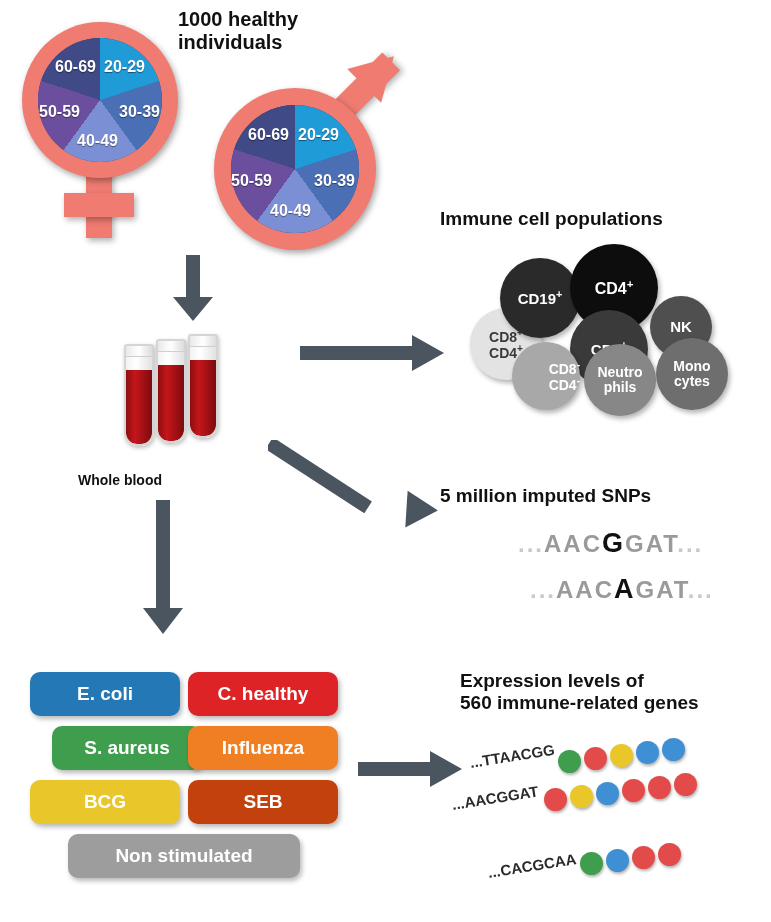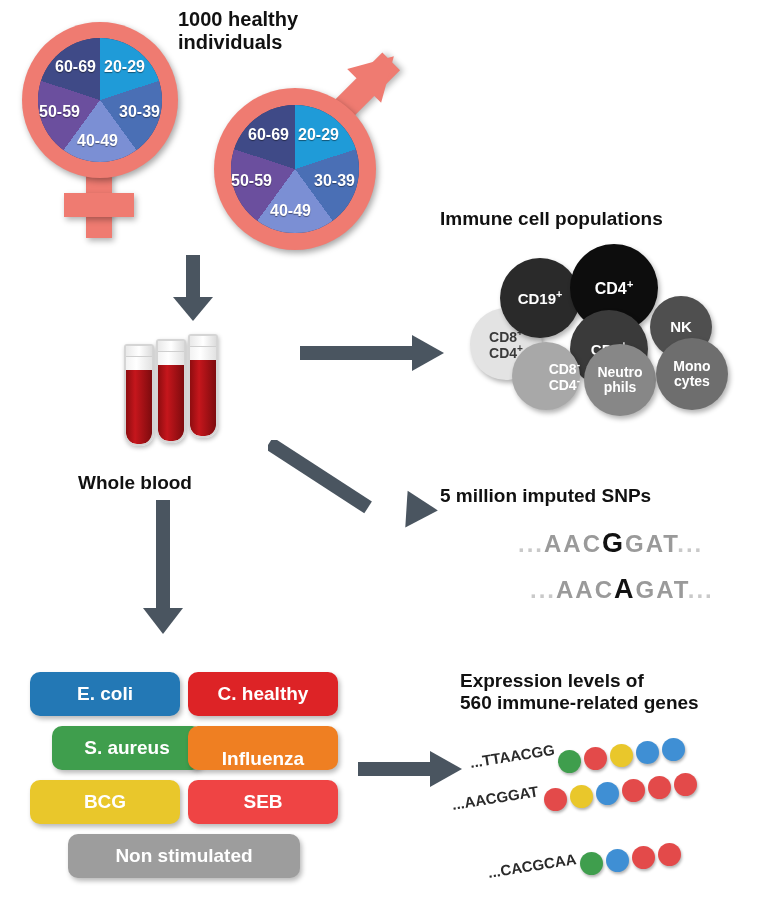--- a/index.html
+++ b/index.html
@@ -203,21 +203,21 @@
   <div class="tube" style="left:38px;top:5px;height:100px;">
     <div class="cap"></div>
     <div class="blood" style="height:76px;"></div>
   </div>
   <div class="tube" style="left:70px;top:0px;height:100px;">
     <div class="cap"></div>
     <div class="blood" style="height:76px;"></div>
   </div>
 </div>
 
-<div class="abs bold-title" style="left:78px;top:472px;width:200px;font-size:19px;">Whole blood</div>
+<div class="abs bold-title" style="left:78px;top:472px;width:200px;font-size:14px;">Whole blood</div>
 
 <div class="abs arrow" style="left:300px;top:330px;">
   <svg width="150" height="50" viewBox="0 0 150 50">
     <rect x="0" y="16" width="118" height="14" fill="#4a5560"></rect>
     <polygon points="112,5 112,41 144,23" fill="#4a5560"></polygon>
   </svg>
 </div>
 
 <div class="abs arrow" style="left:268px;top:440px;">
   <svg width="180" height="110" viewBox="0 0 180 110">
@@ -276,27 +276,27 @@
 <div class="abs" style="left:30px;top:672px;width:310px;height:225px;">
   <div class="stim" style="left:0px;top:0px;width:150px;height:44px;background:#2378b5;">
     <span>E. coli</span>
   </div>
   <div class="stim" style="left:158px;top:0px;width:150px;height:44px;background:#dd2326;">
     <span>C. healthy</span>
   </div>
   <div class="stim" style="left:0px;top:54px;width:150px;height:44px;background:#3f9e4d;margin-left:22px;">
     <span>S. aureus</span>
   </div>
-  <div class="stim" style="left:158px;top:54px;width:150px;height:44px;background:#ef7f22;align-items:flex-end;">
+  <div class="stim" style="left:158px;top:54px;width:150px;height:44px;background:#ef7f22;">
     <span>Influenza</span>
   </div>
   <div class="stim" style="left:0px;top:108px;width:150px;height:44px;background:#e9c72b;">
     <span>BCG</span>
   </div>
-  <div class="stim" style="left:158px;top:108px;width:150px;height:44px;background:#ef4444;">
+  <div class="stim" style="left:158px;top:108px;width:150px;height:44px;background:#c2410c;">
     <span>SEB</span>
   </div>
   <div class="stim" style="left:38px;top:162px;width:232px;height:44px;background:#9d9d9d;">
     <span>Non stimulated</span>
   </div>
 </div>
 
 <div class="abs arrow" style="left:358px;top:746px;">
   <svg width="110" height="50" viewBox="0 0 110 50">
     <rect x="0" y="16" width="78" height="14" fill="#4a5560"></rect>

